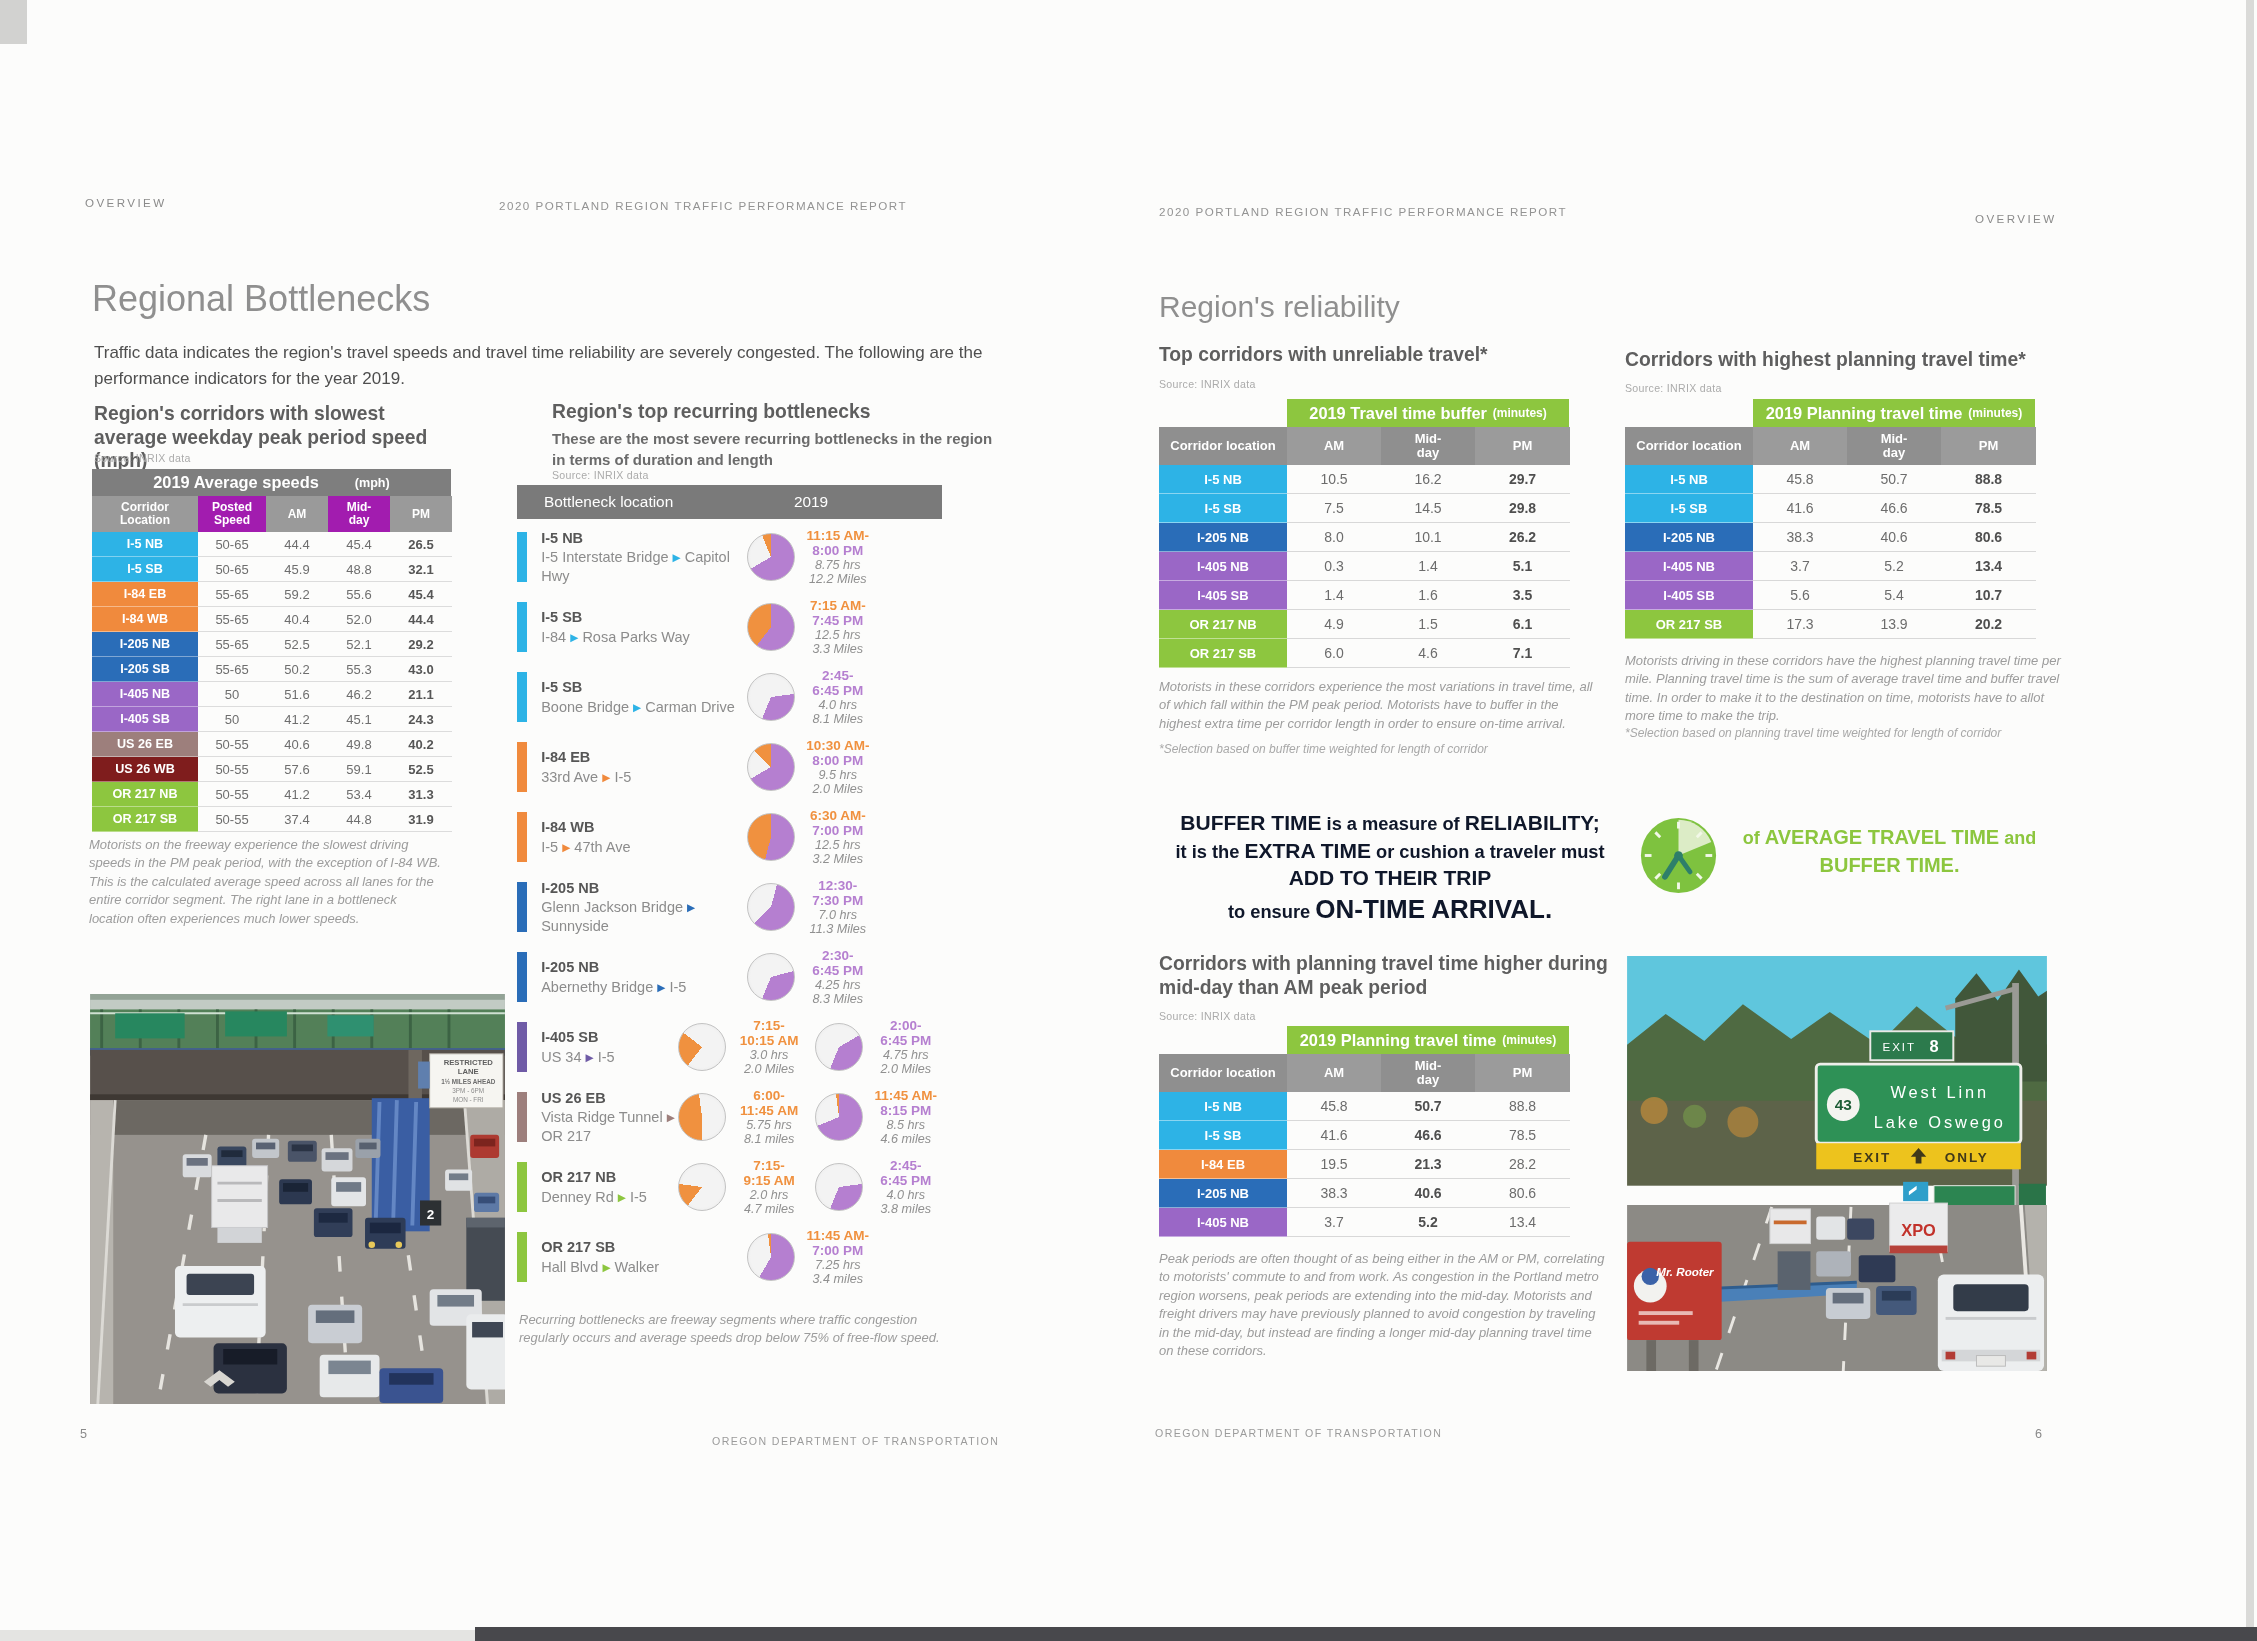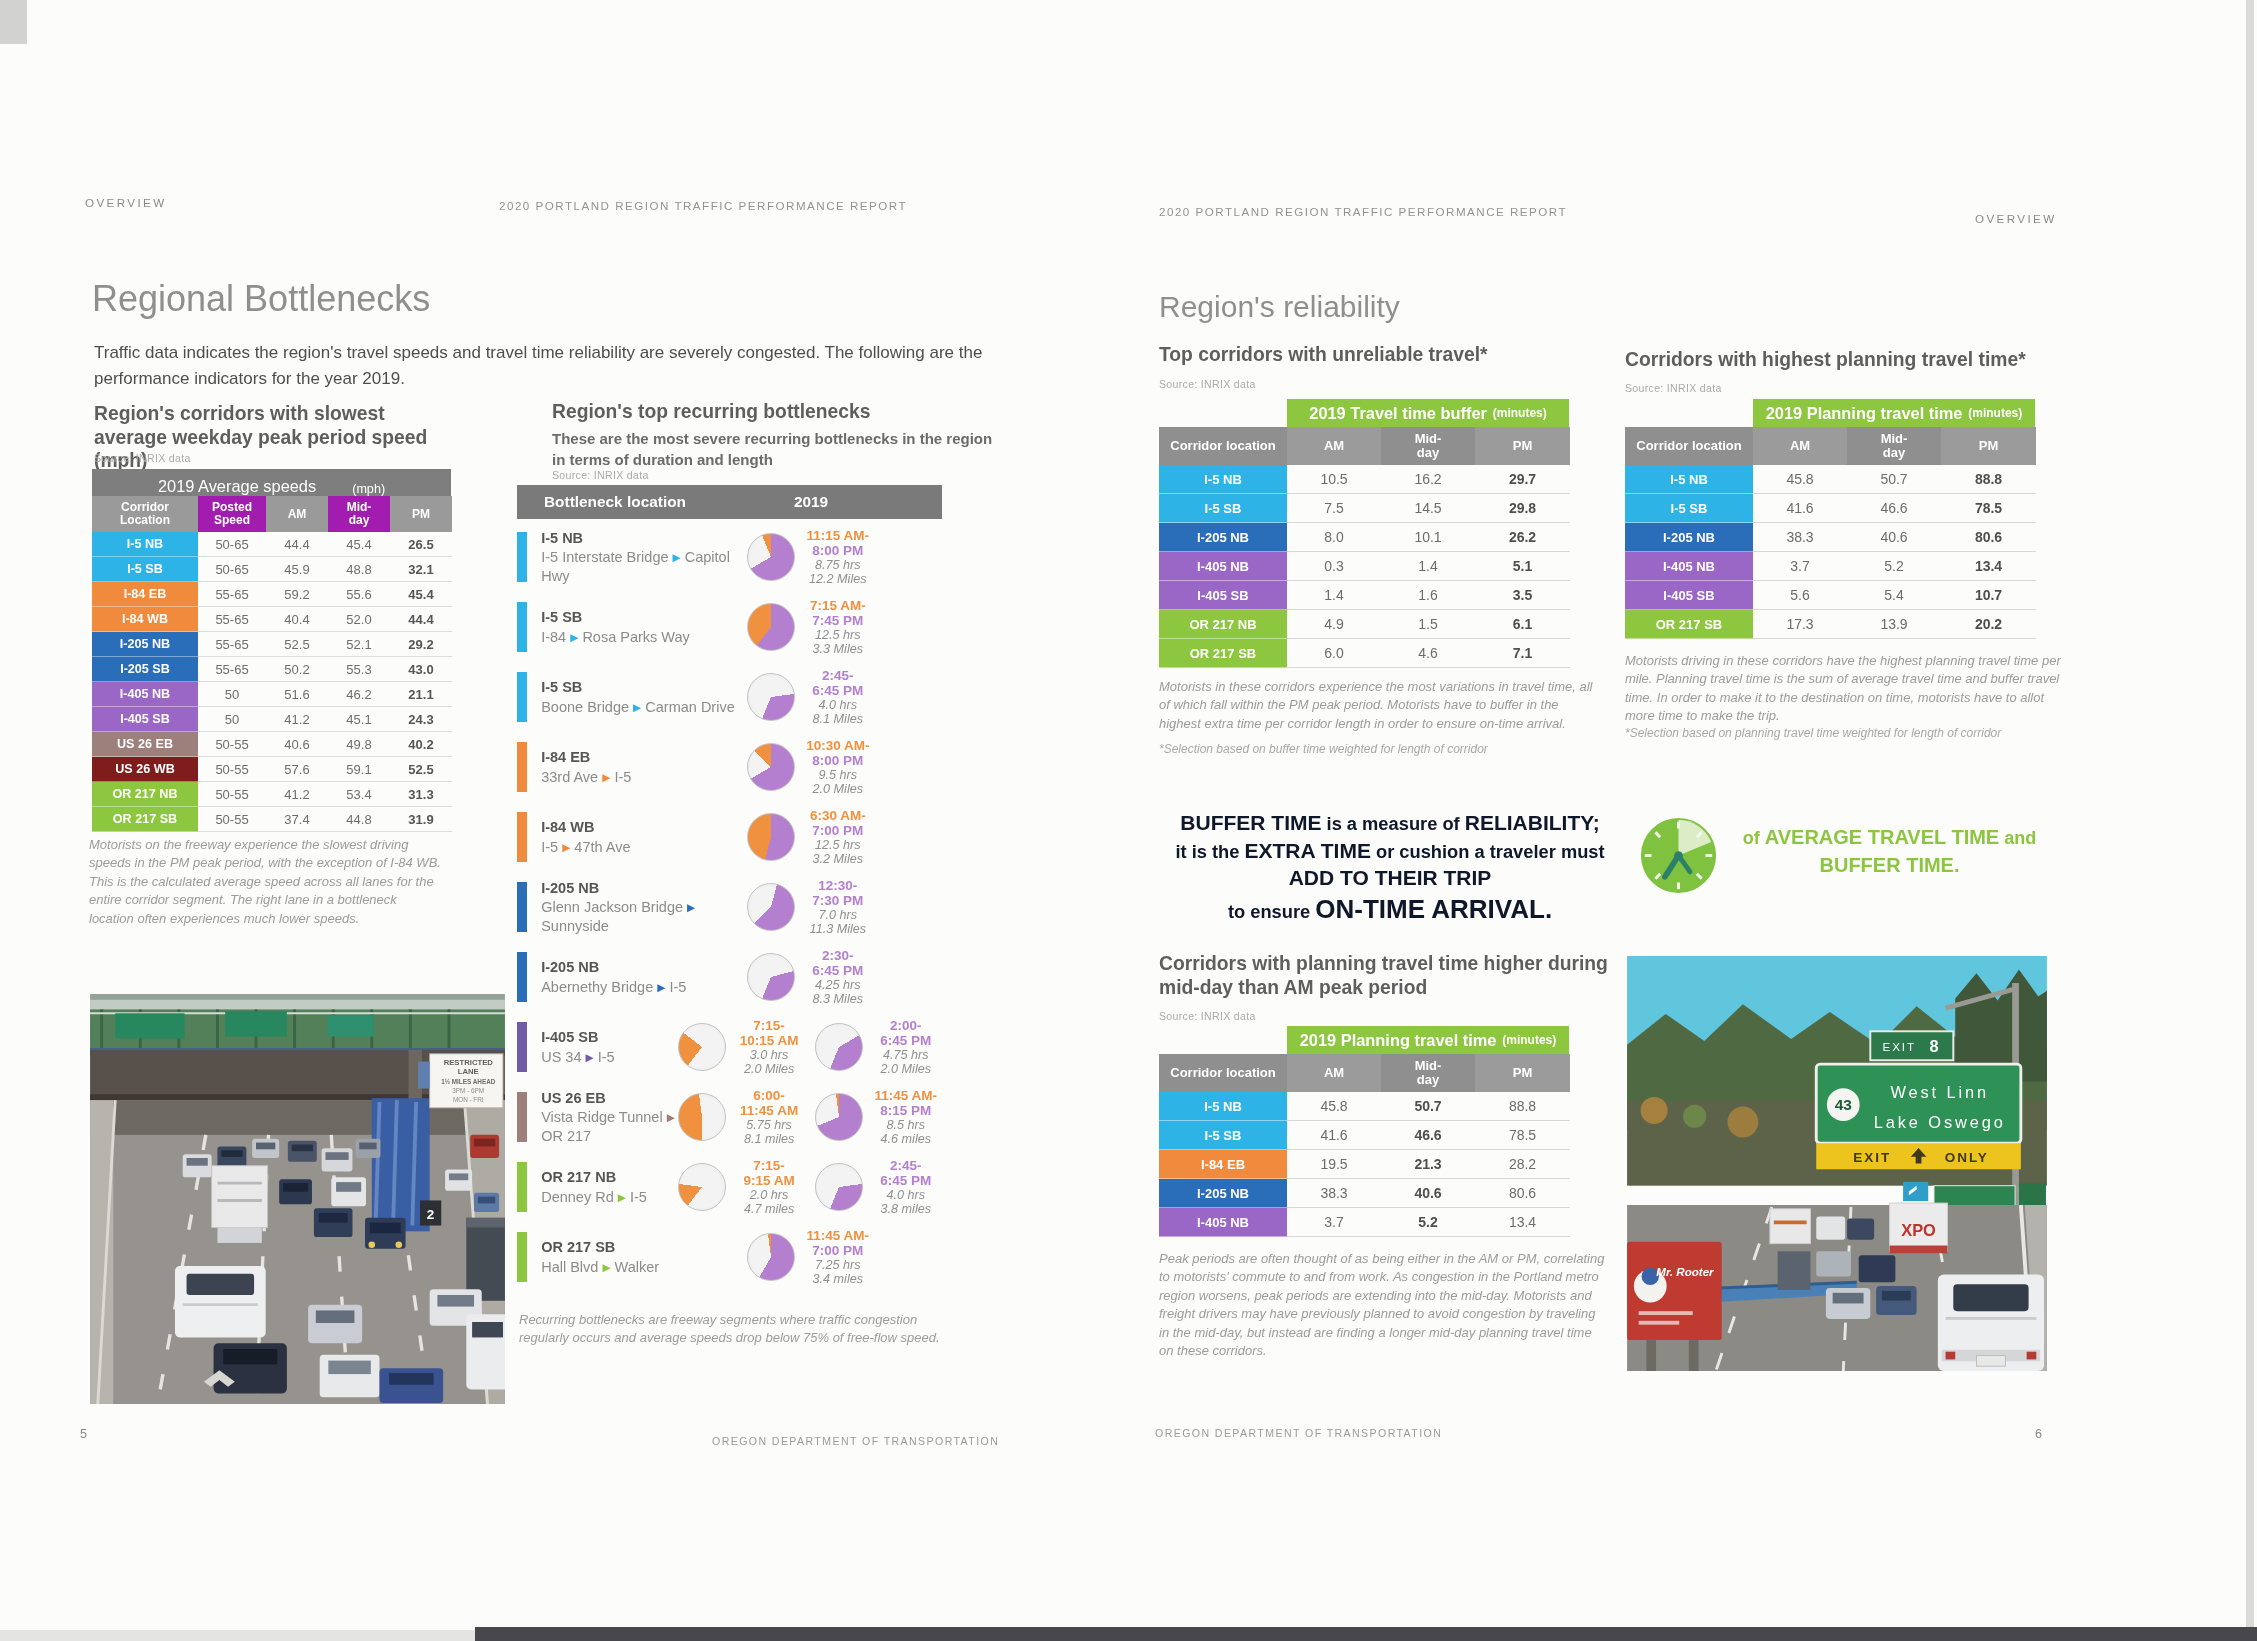--- a/index.html
+++ b/index.html
@@ -12,35 +12,35 @@
   .h2{font-weight:bold;color:#5e5e5e;font-size:19.3px;line-height:1.22;}
   .sub{font-weight:600;color:#6b6b6b;font-size:15px;line-height:1.38;}
   .src{font-size:10.6px;color:#ababab;letter-spacing:0.3px;}
   .note{font-style:italic;color:#9c9c9c;font-size:13px;line-height:1.42;}
   .footnote{font-style:italic;color:#a8a8a8;font-size:12px;}
   .footer-dept{font-size:10.6px;letter-spacing:1.4px;color:#9b9b9b;}
   .pagenum{font-size:12.6px;color:#8a8a8a;}
 
   
   .stbl{width:359px;}
-  .stbl .tbar{height:27px;background:#7e7e7e;color:#fff;display:flex;align-items:flex-end;
-    justify-content:center;gap:22px;font-weight:normal;font-size:16.4px;}
+  .stbl .tbar{height:27px;background:#7e7e7e;color:#fff;display:flex;align-items:center;
+    justify-content:center;gap:22px;font-weight:bold;font-size:16.4px;}
   .stbl .tbar .sfx{font-size:12.6px;margin-left:14px;}
   .shead{display:grid;grid-template-columns:106px 68px 62px 62px 62px;height:36px;}
   .shcell{background:#9a9a9a;color:#fff;font-weight:bold;font-size:12px;display:flex;
     align-items:center;justify-content:center;text-align:center;line-height:1.05;white-space:pre-line;}
   .shcell.alt{background:#a21caf;}
   .srow{display:grid;grid-template-columns:106px 68px 62px 62px 62px;height:25px;}
   .scell{display:flex;align-items:center;justify-content:center;font-size:13px;color:#6e6e6e;}
   .slabel{color:#fff;font-weight:bold;font-size:12.6px;border-bottom:1px solid rgba(255,255,255,.4);}
   .sval{border-bottom:1px solid #dcdcdc;}
   .spm{font-weight:bold;color:#565656;}
 
   
-  .bnbar{background:#7a7a7a;color:#fff;font-weight:bold;font-size:15.4px;display:flex;align-items:center;}
+  .bnbar{background:#7a7a7a;color:#fff;font-weight:normal;font-size:15.4px;display:flex;align-items:center;}
   .bnbar .loclab{padding-left:27px;}
   .bnbar .yearlab{position:absolute;left:217px;width:154px;text-align:center;}
   .bnrow{display:flex;align-items:center;height:70px;width:425px;}
   .bncolor{width:9.7px;height:50px;margin-right:14.5px;flex:0 0 auto;}
   .bnloc{width:205px;line-height:1.25;}
   .bnroute{font-weight:bold;font-size:14.5px;color:#565656;margin-bottom:1px;}
   .bnpath{font-size:14.5px;color:#8c8c8c;}
   .bnarrow{font-size:10.6px;position:relative;top:-1px;}
   .bn-clocks{display:flex;gap:9.7px;margin-left:auto;}
   .bnrow.single .bn-clocks{margin-right:68px;}

